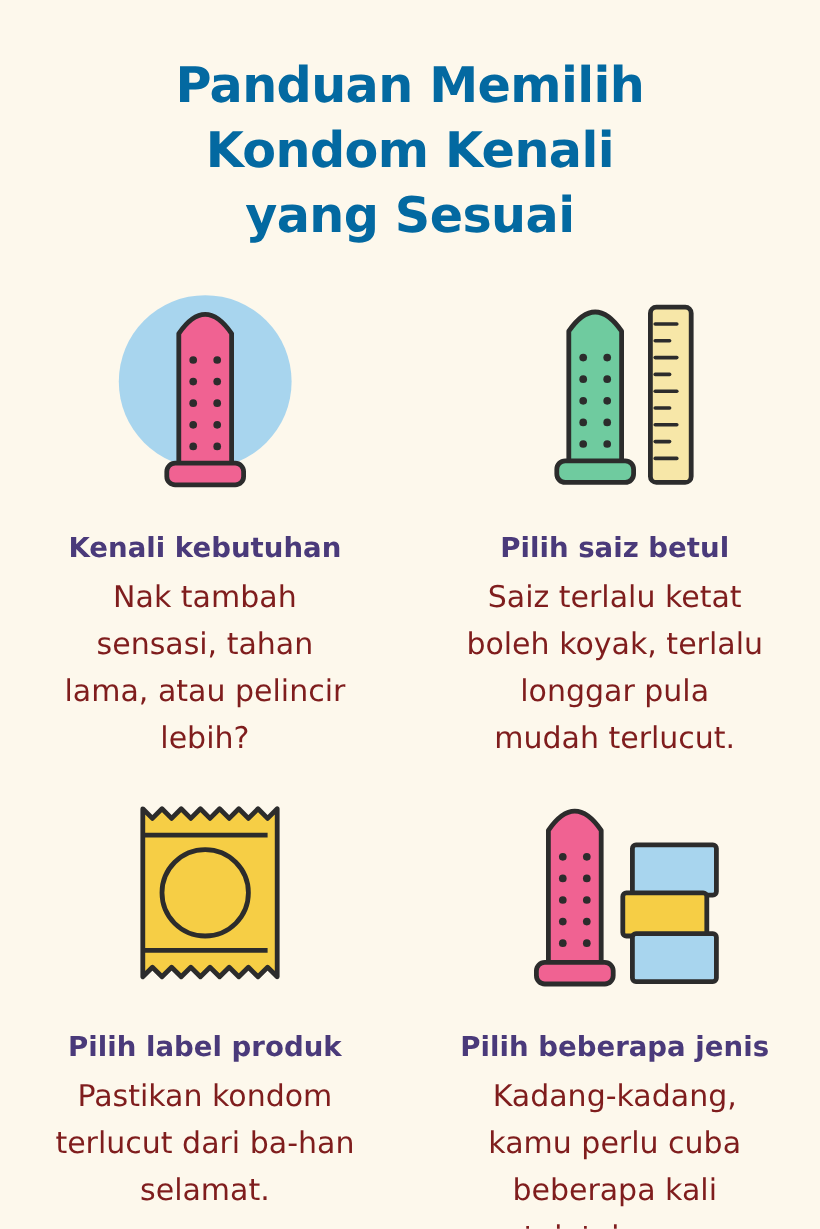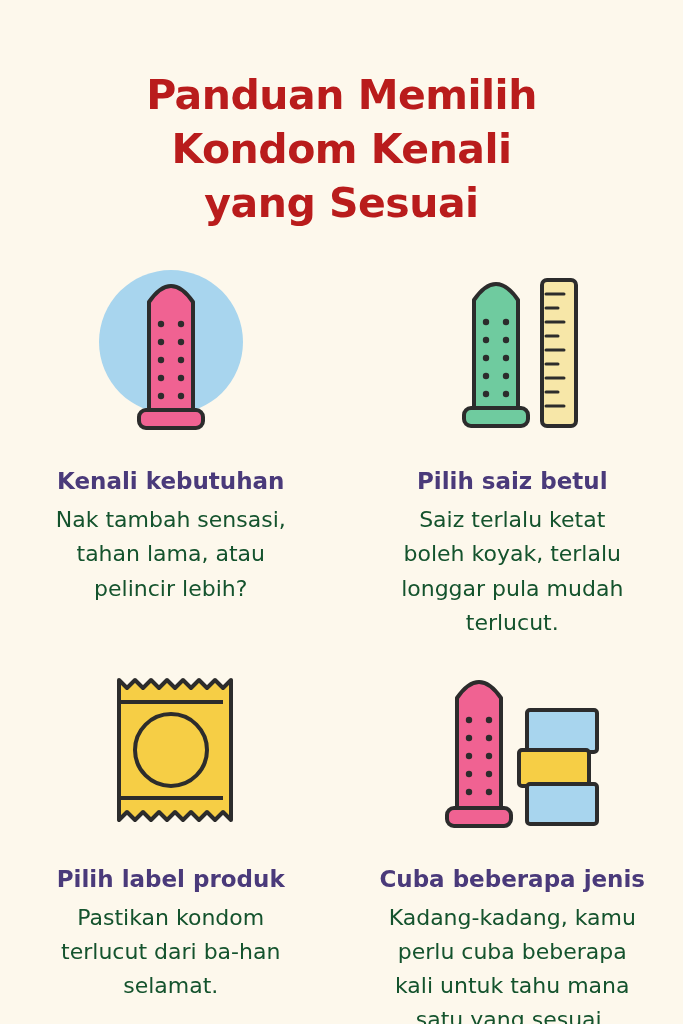--- a/index.html
+++ b/index.html
@@ -15,27 +15,27 @@
   }
   .poster {
     position: relative;
     width: 683px;
     height: 1024px;
     background: #FDF8EC;
     box-sizing: border-box;
   }
   .title {
     text-align: center;
-    color: #b91c1c;
+    color: #0369a1;
     font-family: "DejaVu Sans", sans-serif;
     font-weight: bold;
     font-size: 41px;
     line-height: 1.32;
     letter-spacing: -0.5px;
-    padding: 68px 40px 0 40px;
+    padding: 44px 40px 0 40px;
     margin: 0;
   }
   .title-line {
     display: block;
     white-space: nowrap;
   }
   .grid {
     display: grid;
     grid-template-columns: 1fr 1fr;
     grid-template-rows: auto auto;
@@ -57,22 +57,22 @@
   }
   .cell-title {
     color: #4A3A7A;
     font-weight: bold;
     font-size: 23px;
     margin-top: 16px;
     text-align: right;
     white-space: nowrap;
   }
   .cell-body {
-    color: #14532d;
-    font-size: 22px;
+    color: #7f1d1d;
+    font-size: 25px;
     line-height: 1.55;
     text-align: center;
     margin-top: 9px;
     max-width: 250px;
   }
 </style>
 </head>
 <body>
 
 <div class="poster">
@@ -180,18 +180,18 @@
               <circle cx="82" cy="88" r="3.2"></circle>
             <circle cx="62" cy="106" r="3.2"></circle>
               <circle cx="82" cy="106" r="3.2"></circle>
             <circle cx="62" cy="124" r="3.2"></circle>
               <circle cx="82" cy="124" r="3.2"></circle>
             <circle cx="62" cy="142" r="3.2"></circle>
               <circle cx="82" cy="142" r="3.2"></circle>
           </g>
         </svg>
       </div>
-      <div class="cell-title">Cuba beberapa jenis</div>
+      <div class="cell-title">Pilih beberapa jenis</div>
       <div class="cell-body">Kadang-kadang, kamu perlu cuba beberapa kali untuk tahu mana satu yang sesuai.</div>
     </div>
 
   </div>
 </div>
 
 </body></html>

